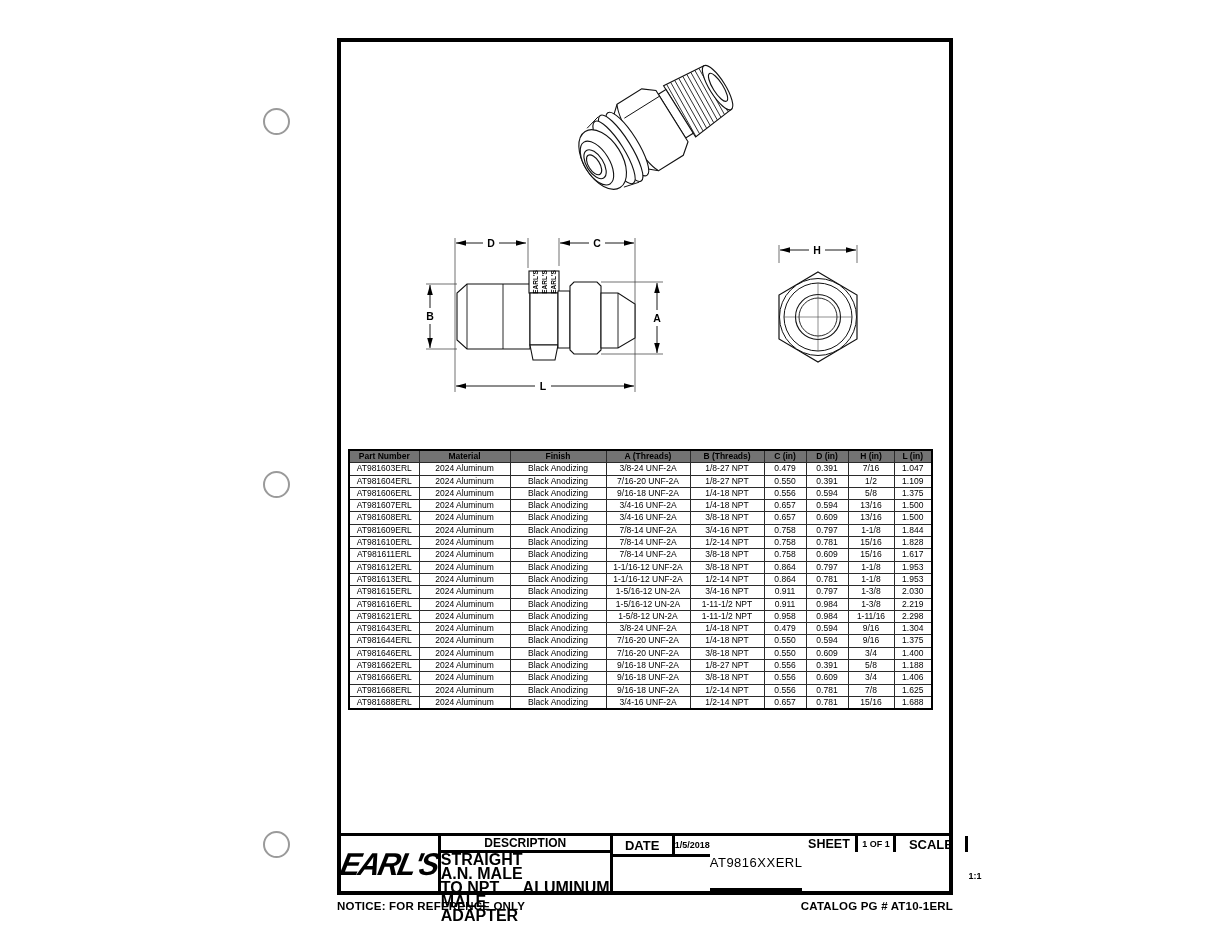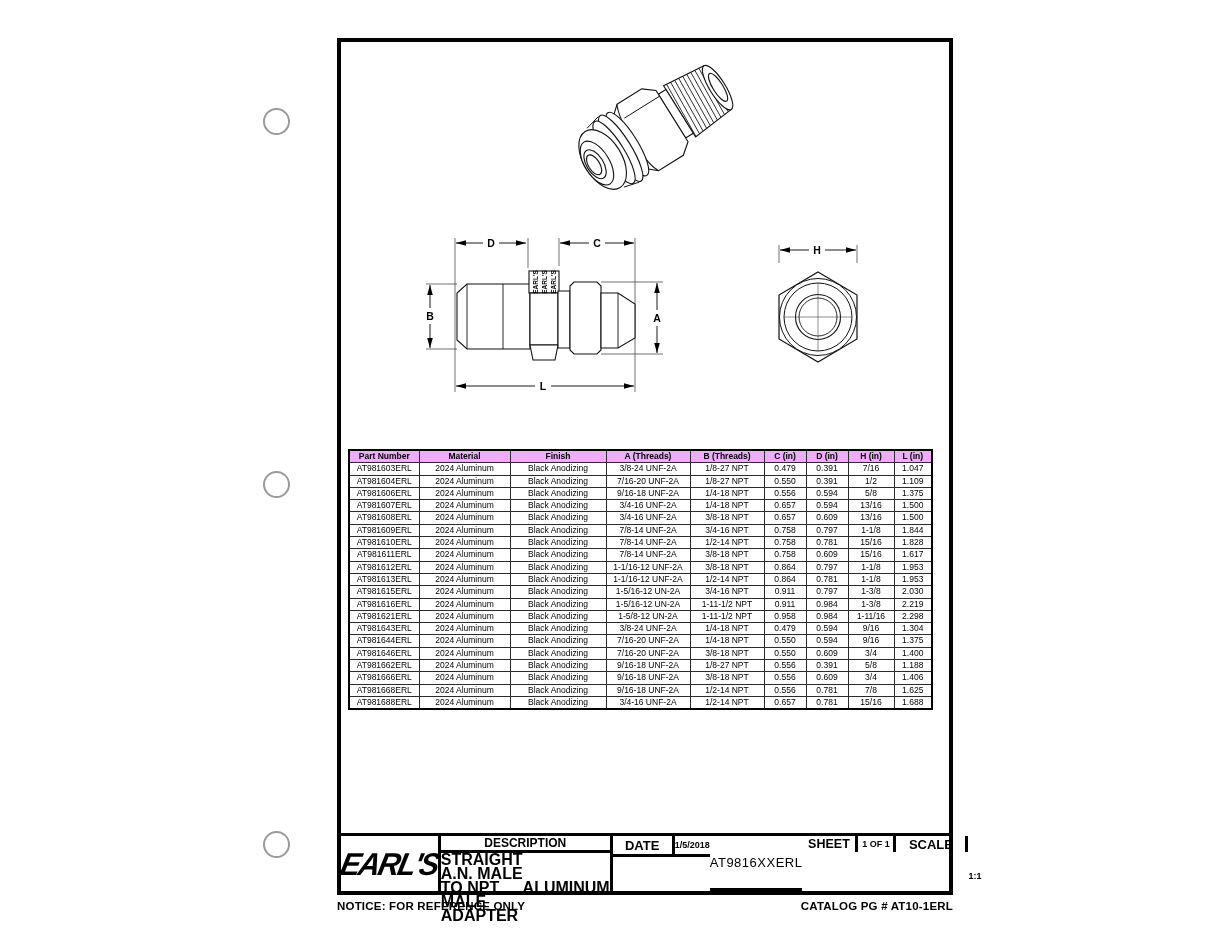--- a/index.html
+++ b/index.html
@@ -21,21 +21,21 @@
 
   table.spec{
     position:absolute;left:7px;top:407px;width:583px;
     border-collapse:collapse;table-layout:fixed;
     border:2px solid #000;font-size:8.5px;line-height:11.3px;
   }
   table.spec th,table.spec td{
     border:1px solid #2b2b2b;text-align:center;vertical-align:middle;
     padding:0;height:11.3px;white-space:nowrap;overflow:hidden;
   }
-  table.spec th{font-weight:bold;font-size:8.5px;background:#f0abfc;}
+  table.spec th{font-weight:bold;font-size:8.5px;background:#737373;}
 
   .titleblock{
     position:absolute;left:0;top:791px;width:608px;height:58px;
     border-top:3px solid #000;display:flex;box-sizing:border-box;background:#fff;
   }
   .tb-cell{box-sizing:border-box;display:flex;align-items:center;justify-content:center;}
   .tb-logo{width:144px;border-right:3px solid #000;}
   .logo-text{
     font-size:30px;font-weight:bold;font-style:italic;letter-spacing:-2px;
     transform:skewX(-12deg) scaleY(1.05);white-space:nowrap;

